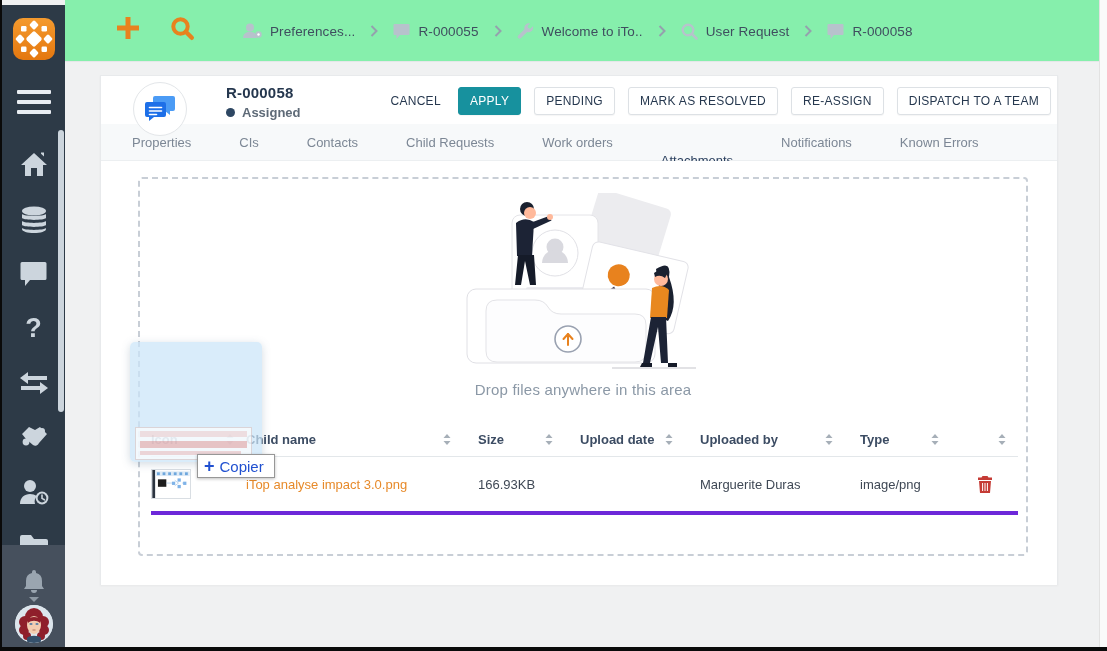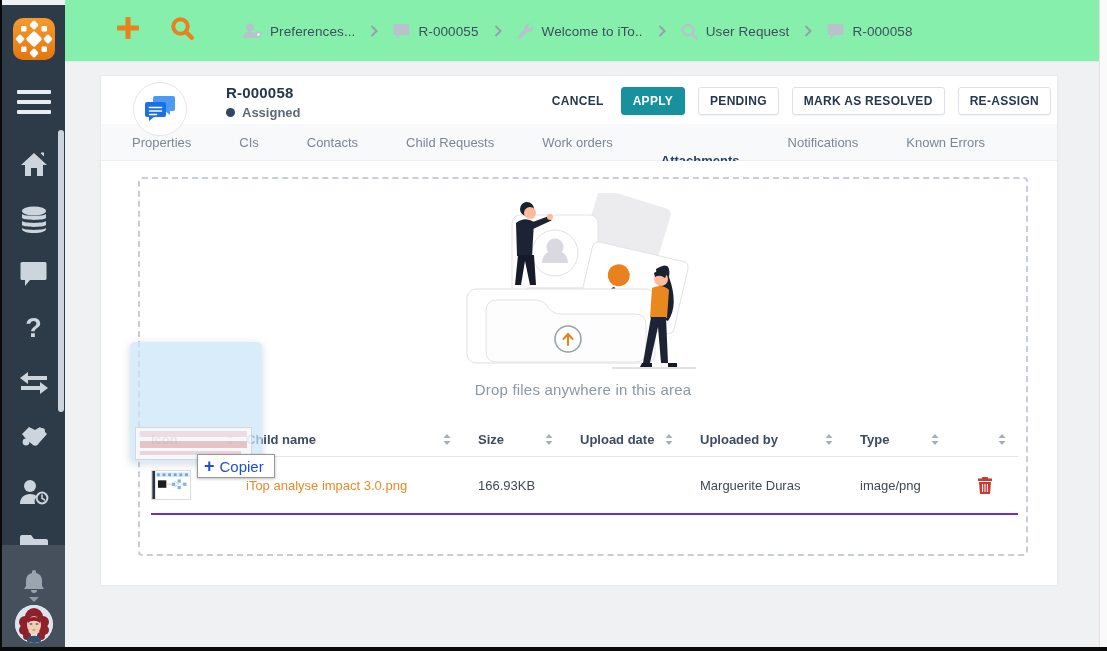--- a/index.html
+++ b/index.html
@@ -36,43 +36,43 @@
 
   
   .card { position:absolute; left:100px; top:75px; width:958px; height:510px; background:#fff; border:1px solid #e8eaec; box-shadow:0 1px 2px rgba(0,0,0,.04); }
   .card-header { position:relative; height:48px; background:#fff; }
   .medallion { position:absolute; left:32px; top:6px; width:54px; height:54px; border-radius:50%; background:#fff; border:1px solid #e3e6e9; display:flex; align-items:center; justify-content:center; z-index:3; }
   .ticket-title { position:absolute; left:125px; top:8px; font-size:15px; font-weight:bold; color:#25374e; letter-spacing:.2px; }
   .ticket-status { position:absolute; left:125px; top:29px; display:flex; align-items:center; gap:7px; }
   .status-dot { width:9px; height:9px; border-radius:50%; background:#2e4763; }
   .status-label { font-size:13px; color:#5e6a77;font-weight:bold; }
   .actions { position:absolute; right:6px; top:11px; display:flex; align-items:center; gap:13px; }
-  .btn { font-family:"Liberation Sans", sans-serif; font-size:12px; font-weight:bold; letter-spacing:.3px; color:#26384f; background:#fff; border:1px solid #dde1e5; border-radius:3px; padding:6px 11px; cursor:pointer; box-shadow:0 1px 1px rgba(0,0,0,.04); }
+  .btn { font-family:"Liberation Sans", sans-serif; font-size:12px; font-weight:normal; letter-spacing:.3px; color:#26384f; background:#fff; border:1px solid #dde1e5; border-radius:3px; padding:6px 11px; cursor:pointer; box-shadow:0 1px 1px rgba(0,0,0,.04); }
   .btn-ghost { border:none; background:transparent; box-shadow:none; padding:6px 4px; }
   .btn-primary { background:#17919e; border-color:#17919e; color:#fff; }
 
   
   .tabstrip { height:37px; background:#f7f9fa; border-bottom:1px solid #eceff1; display:flex; align-items:center; padding-left:31px; gap:48px; }
   .tab { font-size:13px; color:#7c8795; cursor:pointer; white-space:nowrap; }
-  .tab.active { color:#2c415f; font-weight:bold;margin-top:36px; }
+  .tab.active { color:#2c415f; font-weight:normal;margin-top:36px; }
 
   
   .tab-content { position:relative; height:424px; background:#fff; }
   .dropzone { position:absolute; left:37px; top:16px; width:890px; height:379px; border:2px dashed #c8ced6; border-radius:4px; }
   .illu { display:block; margin:14px auto 0 auto; }
   .drop-msg { text-align:center; font-size:15px; color:#8b98a6; margin-top:2px; letter-spacing:.2px; }
 
   
   .attach-table { margin:34px 8px 0 11px; }
   .thead, .trow { display:grid; grid-template-columns:95px 217px 102px 120px 160px 106px 1fr; align-items:center; }
   .thead { padding-bottom:9px; border-bottom:1px solid #e3e7ea; }
   .th { display:flex; align-items:center; justify-content:space-between; font-size:13px; font-weight:bold; color:#3c4c63; cursor:pointer; }
   .th .sort { margin-right:12px; }
   .pad15 { padding-left:15px; }
-  .trow { height:58px; border-bottom:2px solid #6d28d9; }
+  .trow { height:58px; border-bottom:4px solid #6d28d9; }
   .cell { font-size:13px; color:#3f4855; }
   .file-link { color:#e78a2a; cursor:pointer; }
   .thumb { width:40px; height:30px; border:1px solid #d9dee3; background:#fff; display:block; cursor:pointer; }
   .trash-btn { background:none; border:none; cursor:pointer; padding:0; margin-left:27px; display:flex; }
 
   
   .drag-ghost { position:absolute; left:130px; top:342px; width:132px; height:120px; background:rgba(203,228,248,.72); border-radius:5px; box-shadow:0 2px 8px rgba(80,110,140,.25); z-index:5; }
   .ghost-shot { position:absolute; left:5px; bottom:2px; width:117px; height:33px; background:rgba(255,255,255,.85); border:1px solid rgba(190,160,160,.5); opacity:.8; overflow:hidden; }
   .ghost-shot .l1 { height:6px; margin:3px 4px 0 4px; background:#f3dada; }
   .ghost-shot .l2 { height:7px; margin:4px 4px 0 4px; background:#eab9b9; }
@@ -293,20 +293,21 @@
       <div class="ticket-status">
         <span class="status-dot"></span>
         <span class="status-label">Assigned</span>
       </div>
       <div class="actions">
         <button class="btn btn-ghost">CANCEL</button>
         <button class="btn btn-primary">APPLY</button>
         <button class="btn">PENDING</button>
         <button class="btn">MARK AS RESOLVED</button>
         <button class="btn">RE-ASSIGN</button>
+        <button class="btn">DISPATCH TO A TEAM</button>
       </div>
     </div>
 
     <div class="tabstrip">
       <div class="tab">Properties</div>
       <div class="tab">CIs</div>
       <div class="tab">Contacts</div>
       <div class="tab">Child Requests</div>
       <div class="tab">Work orders</div>
       <div class="tab active">Attachments</div>

